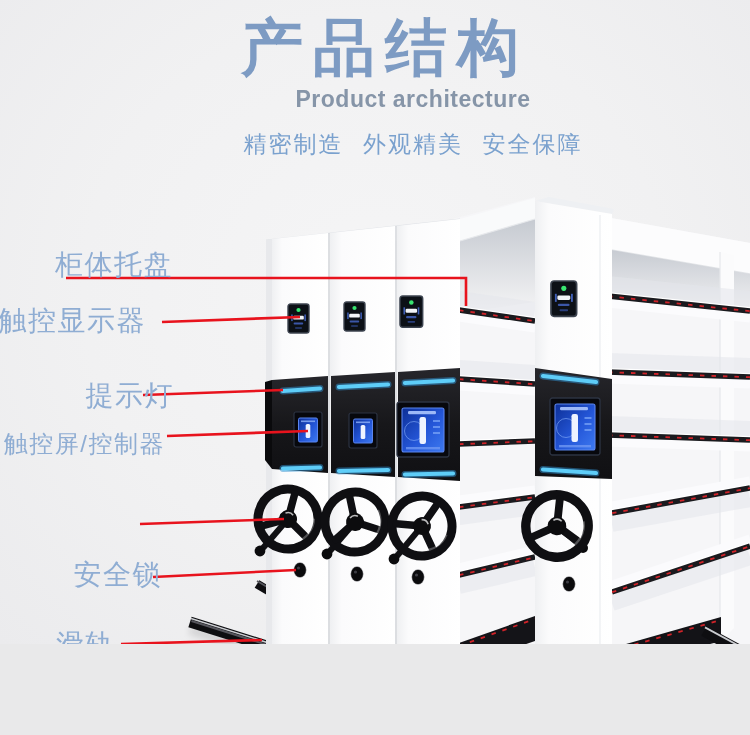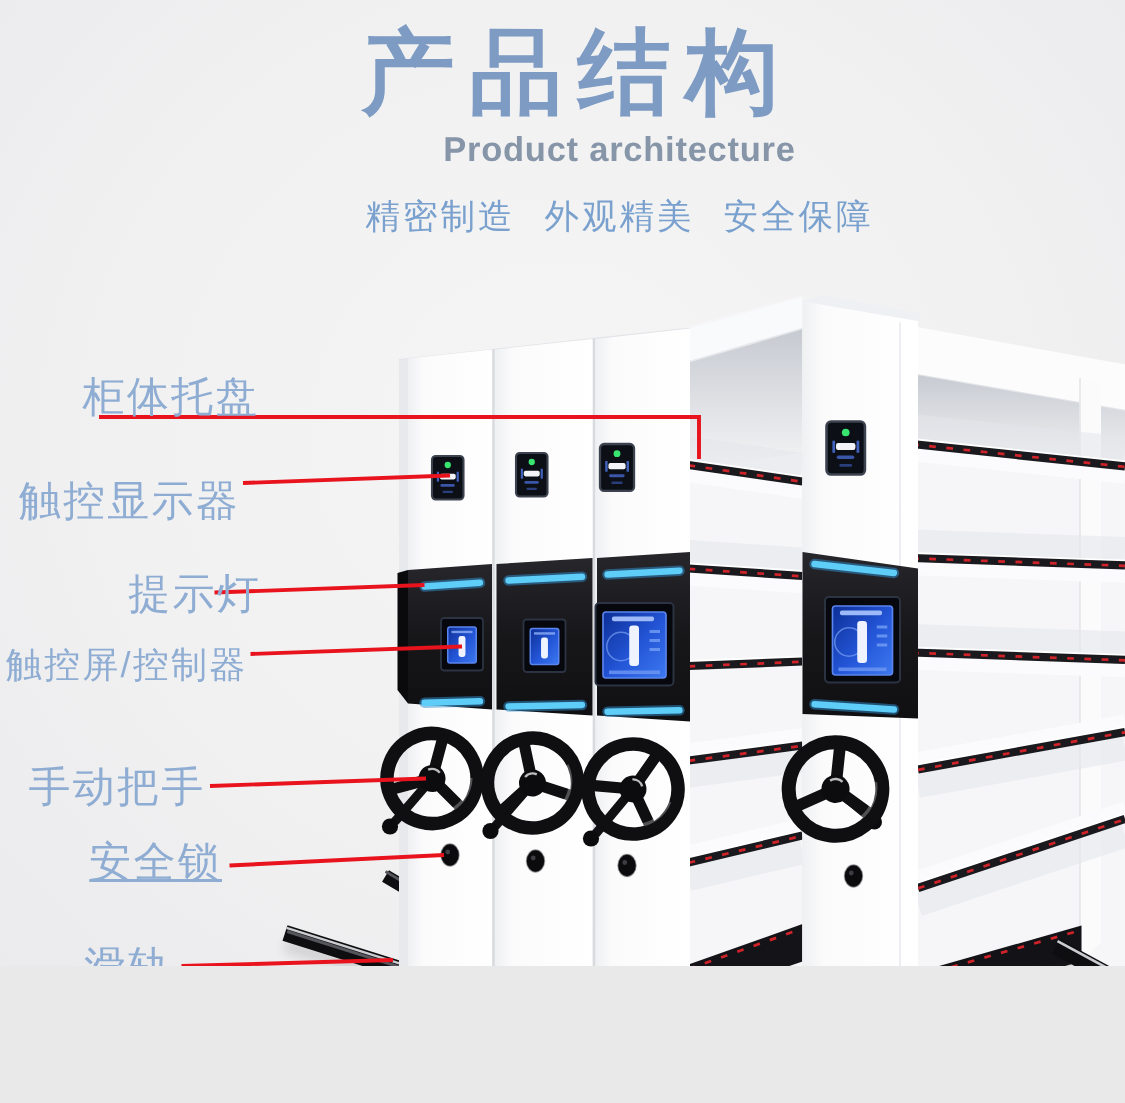--- a/index.html
+++ b/index.html
@@ -298,20 +298,19 @@
       <path class="leader" d="M153,577 L296,570"></path>
       <path class="leader" d="M121,644 L262,640"></path>
     </g>
   </svg>
 
   <div class="hdr title">产品结构</div>
   <div class="hdr subtitle">Product architecture</div>
   <div class="hdr tagline">精密制造 外观精美 安全保障</div>
 
   <div class="part-label" style="top:250px;right:577px;">柜体托盘</div>
-  <div class="part-label" style="top:306px;right:590px;margin-top:13px;">触控显示器</div>
+  <div class="part-label" style="top:306px;right:604px;">触控显示器</div>
   <div class="part-label" style="top:381px;right:576px;">提示灯</div>
   <div class="part-label small" style="top:431px;right:585px;">触控屏/控制器</div>
-  <div class="part-label" style="top:510px;right:613px;">手动把手</div>
-  <div class="part-label" style="top:560px;right:602px;text-decoration:underline;">安全锁</div>
+  <div class="part-label" style="top:560px;right:588px;">安全锁</div>
   <div class="part-label" style="top:630px;right:635px;">滑轨</div>
 
 </div>
 
 </body></html>

